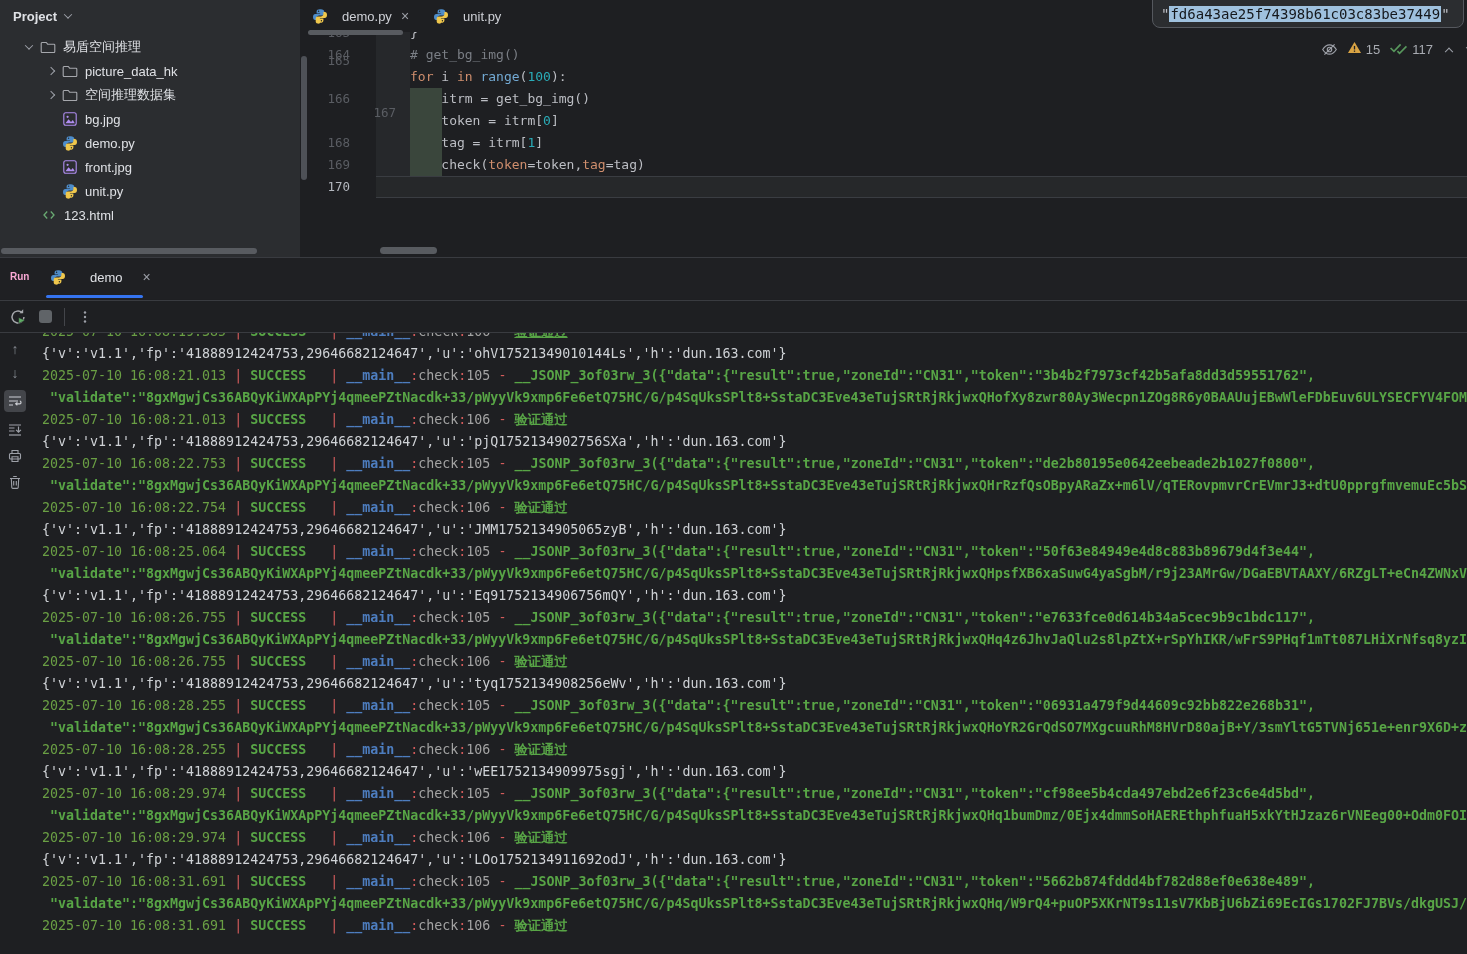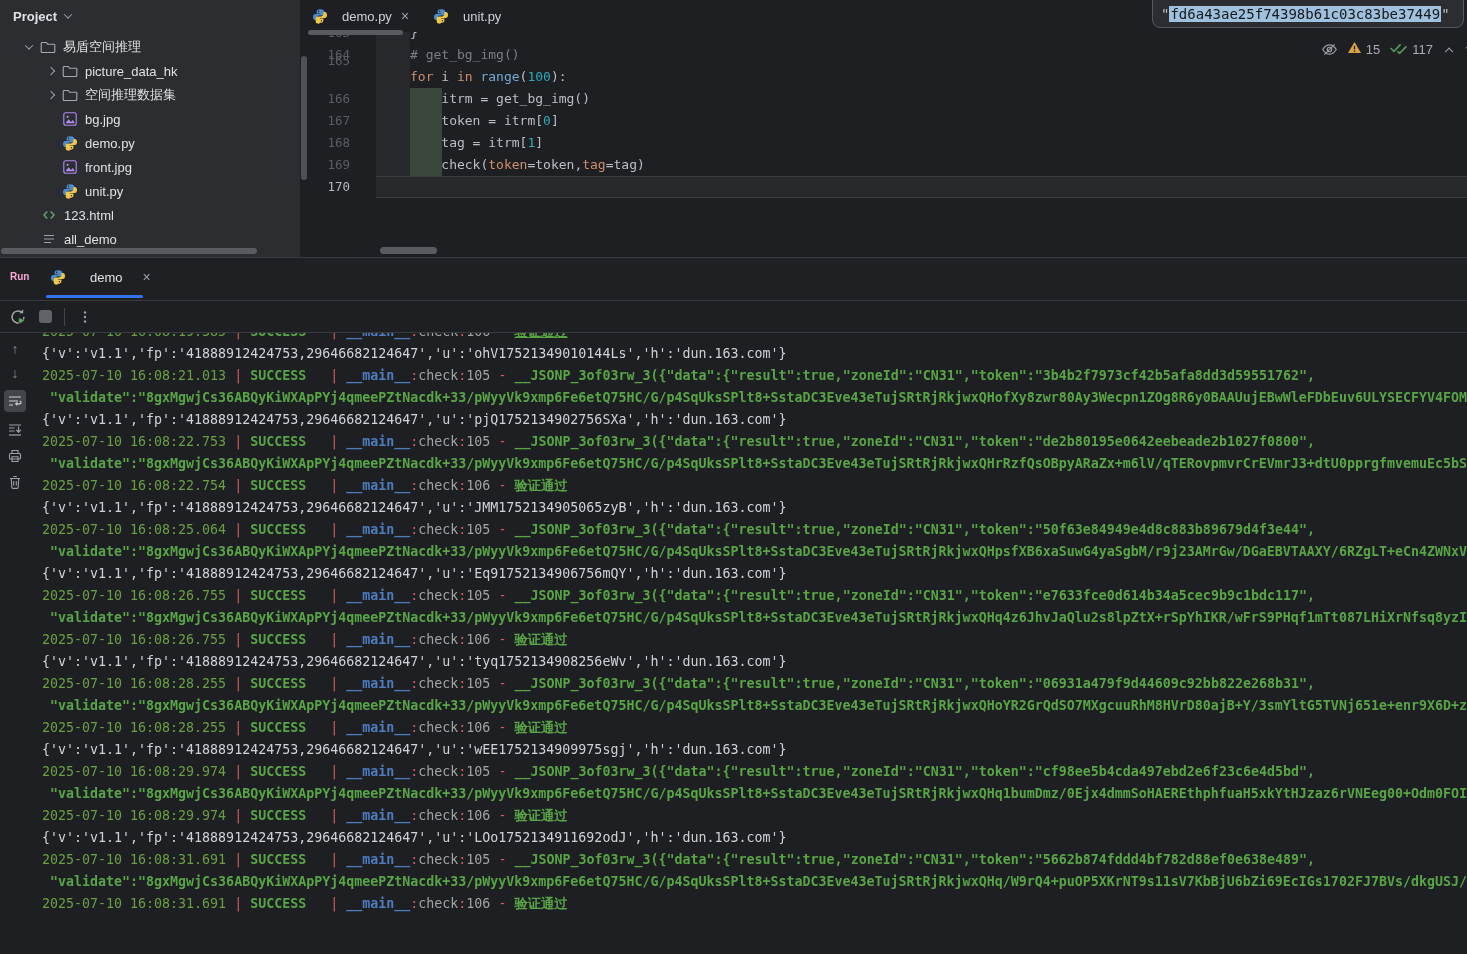--- a/index.html
+++ b/index.html
@@ -158,28 +158,20 @@
         </div>
         <div class="tree-row" style="padding-left: 41px;">
           <span class="tree-icon">
             <svg width="16" height="16" viewBox="0 0 16 16" fill="none" stroke="#6AAB73" stroke-width="1.3">
               <path d="M6.2 4.5 3 8l3.2 3.5"></path>
               <path d="M9.8 4.5 13 8l-3.2 3.5"></path>
             </svg>
           </span>
           <span class="tree-label">123.html</span>
         </div>
-        <div class="tree-row" style="padding-left: 41px;">
-          <span class="tree-icon">
-            <svg width="16" height="16" viewBox="0 0 16 16" fill="none" stroke="#9DA0A8" stroke-width="1.2">
-              <path d="M3 4.5h10M3 8h10M3 11.5h7"></path>
-            </svg>
-          </span>
-          <span class="tree-label">all_demo</span>
-        </div>
       </div>
     <div class="panel-hscroll"></div>
   </div>
   <div class="panel-vscroll"></div>
 
   <div class="tabbar">
       <div class="tab">
         <span class="tree-icon">
           <svg width="16" height="16" viewBox="0 0 16 16">
             <path fill="#4E8CC9" d="M7.9 1.2c-2 0-3.3.9-3.3 2.3v1.9h3.5V6H3.3C1.9 6 1 7.2 1 9s.8 3 2.2 3h1.4v-2c0-1.4 1.2-2.5 2.7-2.5h3c1.1 0 2-.9 2-2V3.5c0-1.3-1.4-2.3-3.4-2.3zM6.6 2.5a.7.7 0 1 1 0 1.4.7.7 0 0 1 0-1.4z"></path>
@@ -203,21 +195,21 @@
 
   <div class="editor">
     <div class="gutter-band"></div>
     <div class="indent-block"></div>
     <div class="caret-row"></div>
     <div id="gutter">
         <div class="gutter-num" style="top: -10px;">163</div>
         <div class="gutter-num" style="top: 12px;">164</div>
         <div class="gutter-num" style="top: 18px;">165</div>
         <div class="gutter-num" style="top: 56px;">166</div>
-        <div class="gutter-num" style="top: 78px;">167</div>
+        <div class="gutter-num" style="top: 70px; margin-left: 46px;">167</div>
         <div class="gutter-num" style="top: 100px;">168</div>
         <div class="gutter-num" style="top: 122px;">169</div>
         <div class="gutter-num active" style="top: 144px;">170</div>
       </div>
     <div id="code">
         <div class="code-row" style="top: -10px;"><span class="tk-pl">}</span></div>
         <div class="code-row" style="top: 12px;"><span class="tk-cm"># get_bg_img()</span></div>
         <div class="code-row" style="top: 34px;"><span class="tk-kw">for</span><span class="tk-pl"> i </span><span class="tk-kw">in</span><span class="tk-pl"> </span><span class="tk-bi">range</span><span class="tk-pl">(</span><span class="tk-nu">100</span><span class="tk-pl">):</span></div>
         <div class="code-row" style="top: 56px;"><span class="tk-pl">    itrm = get_bg_img()</span></div>
         <div class="code-row" style="top: 78px;"><span class="tk-pl">    token = itrm[</span><span class="tk-nu">0</span><span class="tk-pl">]</span></div>
@@ -325,20 +317,21 @@
         </svg>
       </span>
     </div>
 
   <div class="console">
     <div class="console-inner" id="console-out">
         <div class="cl"><span class="t">2025-07-10 16:08:19.385</span><span class="r"> | </span><span class="lv">SUCCESS</span><span class="r">   | </span><span class="mod">__main__</span><span class="r">:</span><span class="fn">check</span><span class="r">:</span><span class="fn">106</span><span class="r"> - </span><span class="msg und">验证通过</span></div>
         <div class="cl"><span class="out">{'v':'v1.1','fp':'41888912424753,29646682124647','u':'ohV17521349010144Ls','h':'dun.163.com'}</span></div>
         <div class="cl"><span class="t">2025-07-10 16:08:21.013</span><span class="r"> | </span><span class="lv">SUCCESS</span><span class="r">   | </span><span class="mod">__main__</span><span class="r">:</span><span class="fn">check</span><span class="r">:</span><span class="fn">105</span><span class="r"> - </span><span class="msg">__JSONP_3of03rw_3({"data":{"result":true,"zoneId":"CN31","token":"3b4b2f7973cf42b5afa8dd3d59551762",</span></div>
         <div class="cl"><span class="msg"> "validate":"8gxMgwjCs36ABQyKiWXApPYj4qmeePZtNacdk+33/pWyyVk9xmp6Fe6etQ75HC/G/p4SqUksSPlt8+SstaDC3Eve43eTujSRtRjRkjwxQHofXy8zwr80Ay3Wecpn1ZOg8R6y0BAAUujEBwWleFDbEuv6ULYSECFYV4FOM</span></div>
+        <div class="cl"><span class="t">2025-07-10 16:08:21.013</span><span class="r"> | </span><span class="lv">SUCCESS</span><span class="r">   | </span><span class="mod">__main__</span><span class="r">:</span><span class="fn">check</span><span class="r">:</span><span class="fn">106</span><span class="r"> - </span><span class="msg">验证通过</span></div>
         <div class="cl"><span class="out">{'v':'v1.1','fp':'41888912424753,29646682124647','u':'pjQ1752134902756SXa','h':'dun.163.com'}</span></div>
         <div class="cl"><span class="t">2025-07-10 16:08:22.753</span><span class="r"> | </span><span class="lv">SUCCESS</span><span class="r">   | </span><span class="mod">__main__</span><span class="r">:</span><span class="fn">check</span><span class="r">:</span><span class="fn">105</span><span class="r"> - </span><span class="msg">__JSONP_3of03rw_3({"data":{"result":true,"zoneId":"CN31","token":"de2b80195e0642eebeade2b1027f0800",</span></div>
         <div class="cl"><span class="msg"> "validate":"8gxMgwjCs36ABQyKiWXApPYj4qmeePZtNacdk+33/pWyyVk9xmp6Fe6etQ75HC/G/p4SqUksSPlt8+SstaDC3Eve43eTujSRtRjRkjwxQHrRzfQsOBpyARaZx+m6lV/qTERovpmvrCrEVmrJ3+dtU0pprgfmvemuEc5bS</span></div>
         <div class="cl"><span class="t">2025-07-10 16:08:22.754</span><span class="r"> | </span><span class="lv">SUCCESS</span><span class="r">   | </span><span class="mod">__main__</span><span class="r">:</span><span class="fn">check</span><span class="r">:</span><span class="fn">106</span><span class="r"> - </span><span class="msg">验证通过</span></div>
         <div class="cl"><span class="out">{'v':'v1.1','fp':'41888912424753,29646682124647','u':'JMM1752134905065zyB','h':'dun.163.com'}</span></div>
         <div class="cl"><span class="t">2025-07-10 16:08:25.064</span><span class="r"> | </span><span class="lv">SUCCESS</span><span class="r">   | </span><span class="mod">__main__</span><span class="r">:</span><span class="fn">check</span><span class="r">:</span><span class="fn">105</span><span class="r"> - </span><span class="msg">__JSONP_3of03rw_3({"data":{"result":true,"zoneId":"CN31","token":"50f63e84949e4d8c883b89679d4f3e44",</span></div>
         <div class="cl"><span class="msg"> "validate":"8gxMgwjCs36ABQyKiWXApPYj4qmeePZtNacdk+33/pWyyVk9xmp6Fe6etQ75HC/G/p4SqUksSPlt8+SstaDC3Eve43eTujSRtRjRkjwxQHpsfXB6xaSuwG4yaSgbM/r9j23AMrGw/DGaEBVTAAXY/6RZgLT+eCn4ZWNxV</span></div>
         <div class="cl"><span class="out">{'v':'v1.1','fp':'41888912424753,29646682124647','u':'Eq91752134906756mQY','h':'dun.163.com'}</span></div>
         <div class="cl"><span class="t">2025-07-10 16:08:26.755</span><span class="r"> | </span><span class="lv">SUCCESS</span><span class="r">   | </span><span class="mod">__main__</span><span class="r">:</span><span class="fn">check</span><span class="r">:</span><span class="fn">105</span><span class="r"> - </span><span class="msg">__JSONP_3of03rw_3({"data":{"result":true,"zoneId":"CN31","token":"e7633fce0d614b34a5cec9b9c1bdc117",</span></div>
         <div class="cl"><span class="msg"> "validate":"8gxMgwjCs36ABQyKiWXApPYj4qmeePZtNacdk+33/pWyyVk9xmp6Fe6etQ75HC/G/p4SqUksSPlt8+SstaDC3Eve43eTujSRtRjRkjwxQHq4z6JhvJaQlu2s8lpZtX+rSpYhIKR/wFrS9PHqf1mTt087LHiXrNfsq8yzI</span></div>

